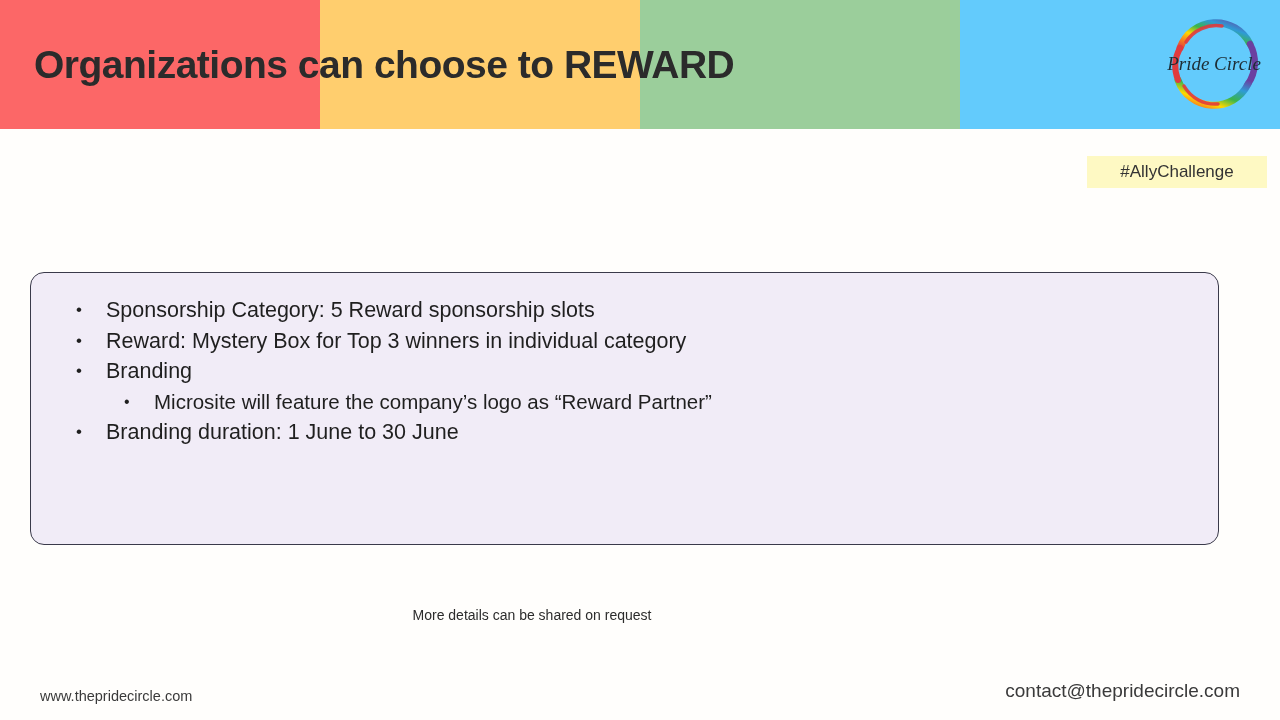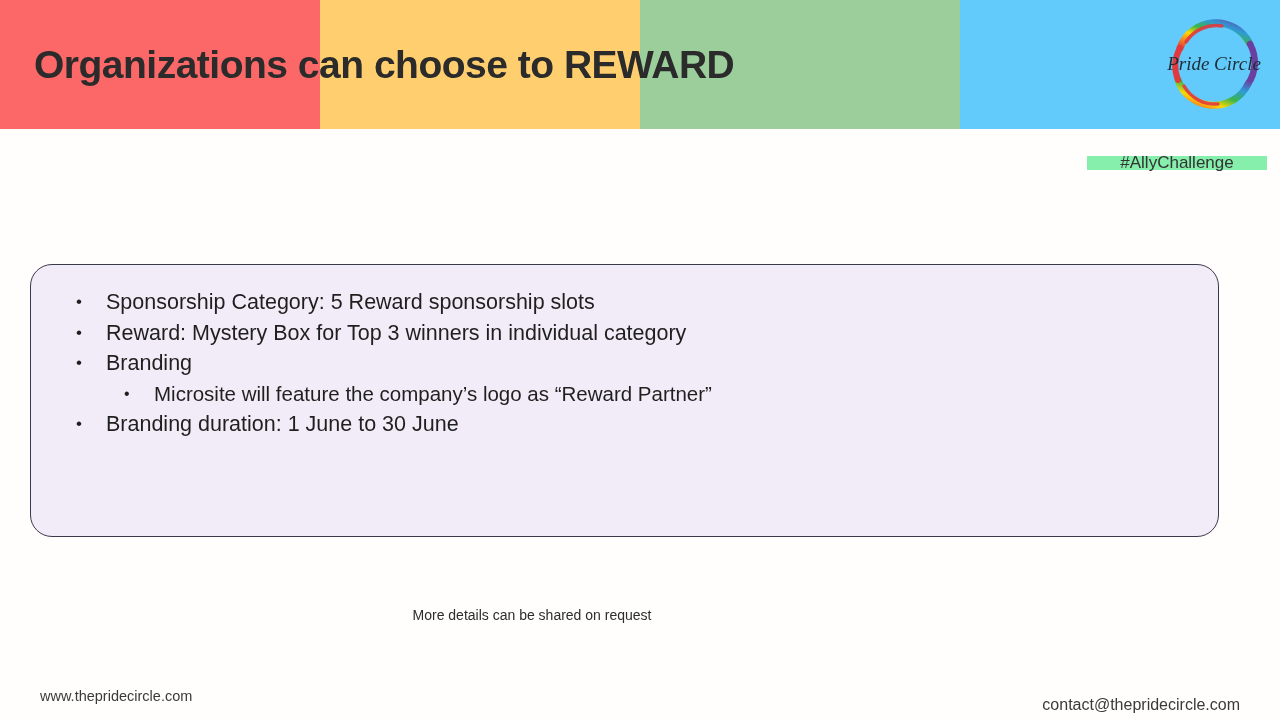--- a/index.html
+++ b/index.html
@@ -54,39 +54,39 @@
     height: 104px;
   }
   .logo svg { display: block; width: 104px; height: 104px; }
 
   
   .badge {
     position: absolute;
     left: 1087px;
     top: 156px;
     width: 180px;
-    height: 14px;
-    background: #86efac;
+    height: 32px;
+    background: #fef9c3;
     display: flex;
     align-items: center;
     justify-content: center;
     font-size: 17px;
     color: #333333;
   }
 
   
   .content-box {
     position: absolute;
     left: 30px;
-    top: 264px;
+    top: 272px;
     width: 1189px;
     height: 273px;
     background: #F1ECF7;
     border: 1.6px solid #3A3A4A;
-    border-radius: 22px;
+    border-radius: 14px;
     box-sizing: border-box;
     padding: 22px 0 0 0;
   }
 
   ul.bullets {
     list-style: none;
     margin: 0;
     padding: 0;
   }
   li.bullet {
@@ -142,22 +142,22 @@
   .footer-left {
     position: absolute;
     left: 40px;
     top: 688px;
     font-size: 14.5px;
     color: #3A3A3A;
   }
   .footer-right {
     position: absolute;
     right: 40px;
-    top: 696px;
-    font-size: 16px;
+    top: 680px;
+    font-size: 19px;
     color: #3A3A3A;
   }
 </style>
 </head>
 <body>
 
 <div class="header">
   <div class="band band-red"></div>
   <div class="band band-yellow"></div>
   <div class="band band-green"></div>

